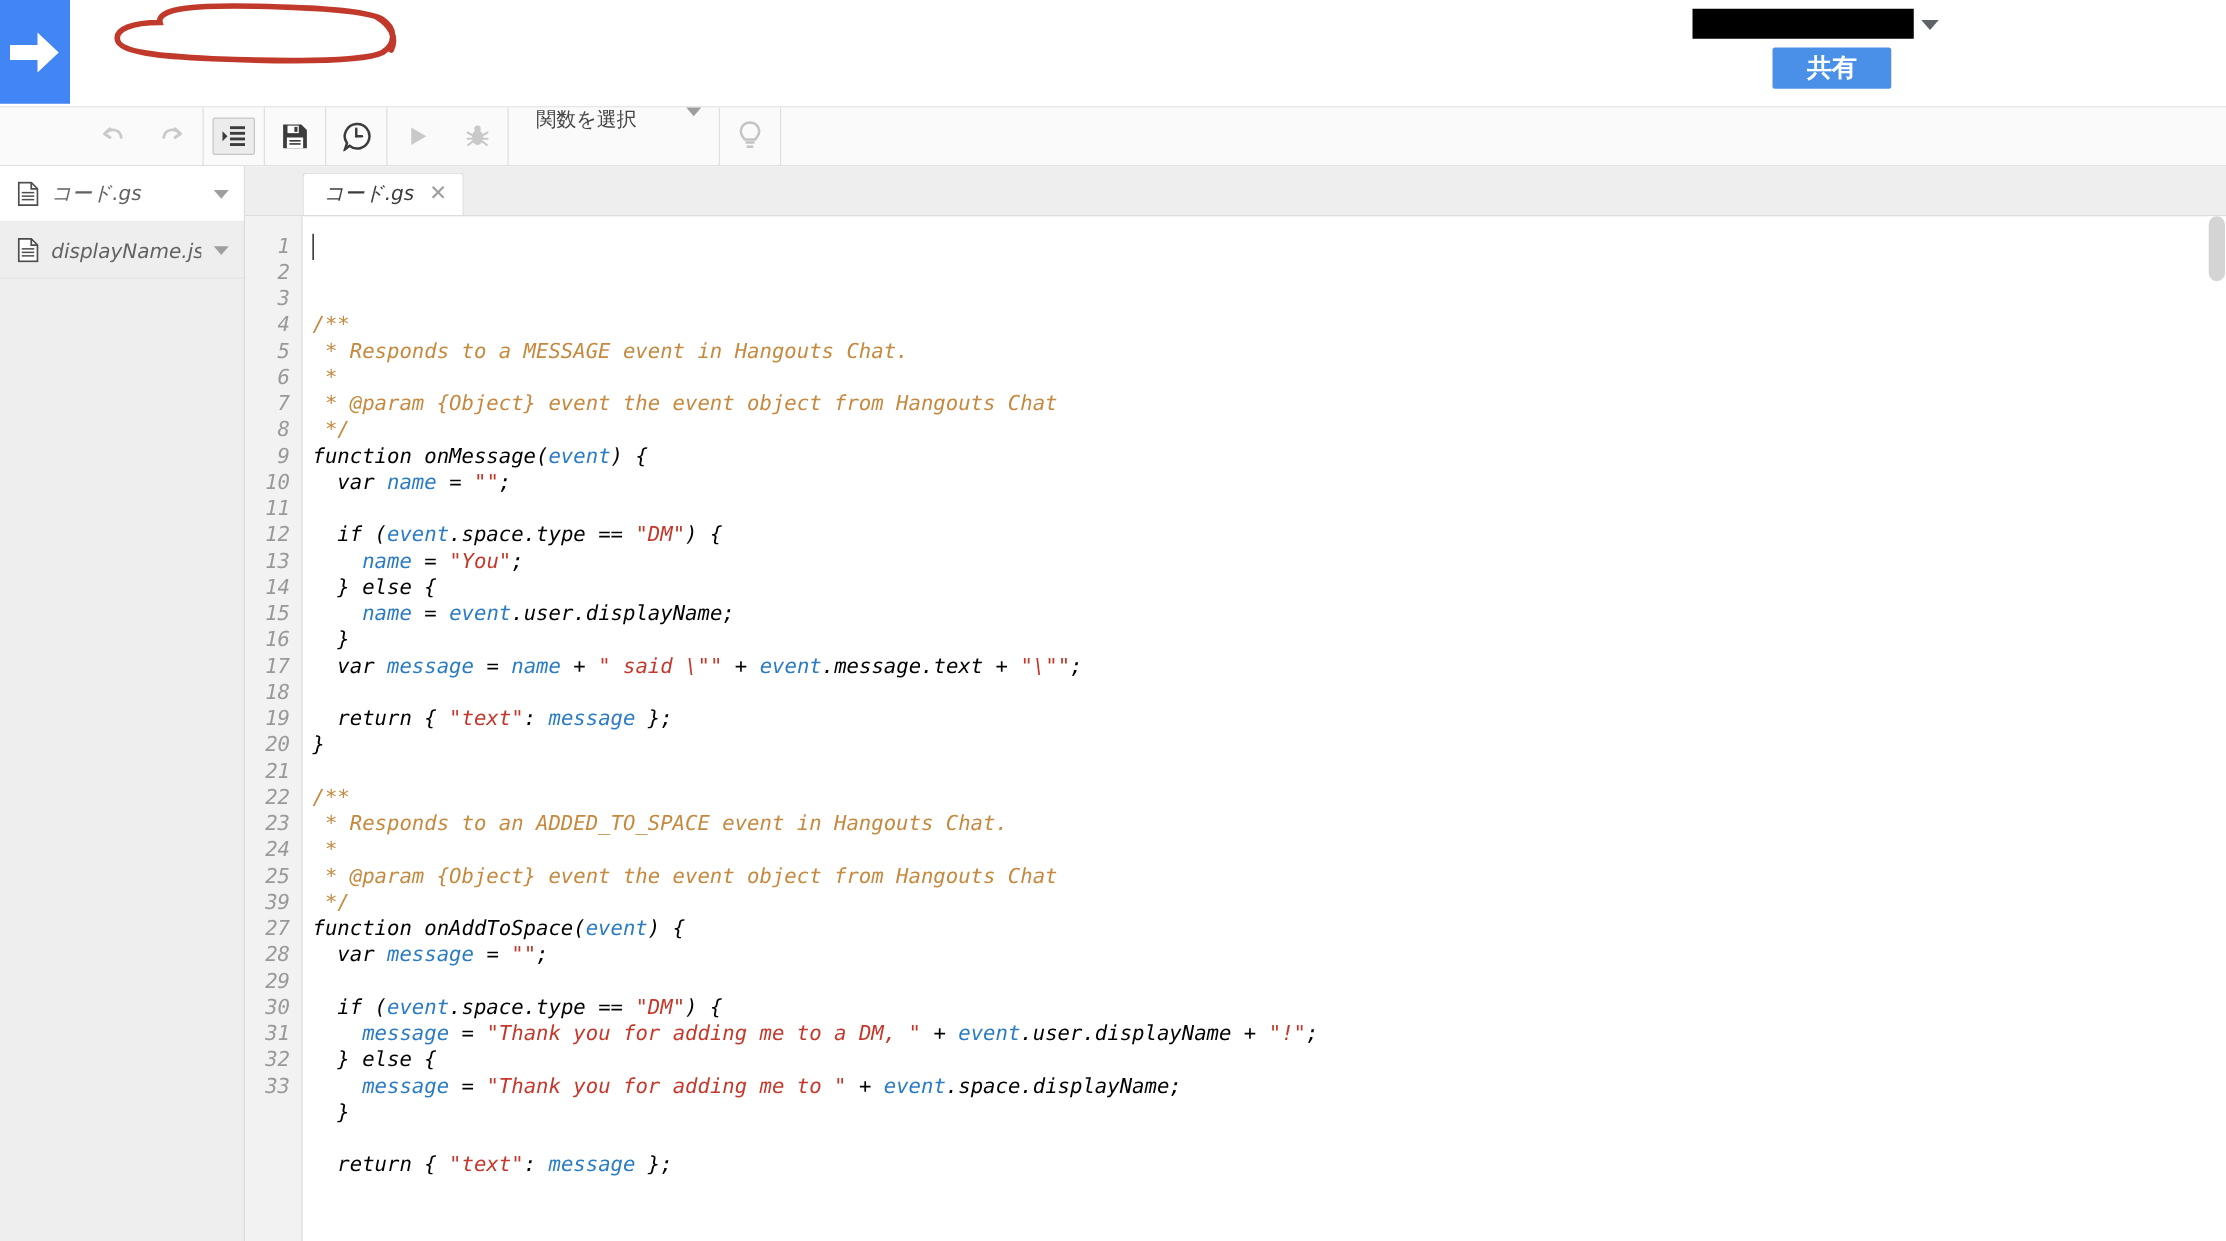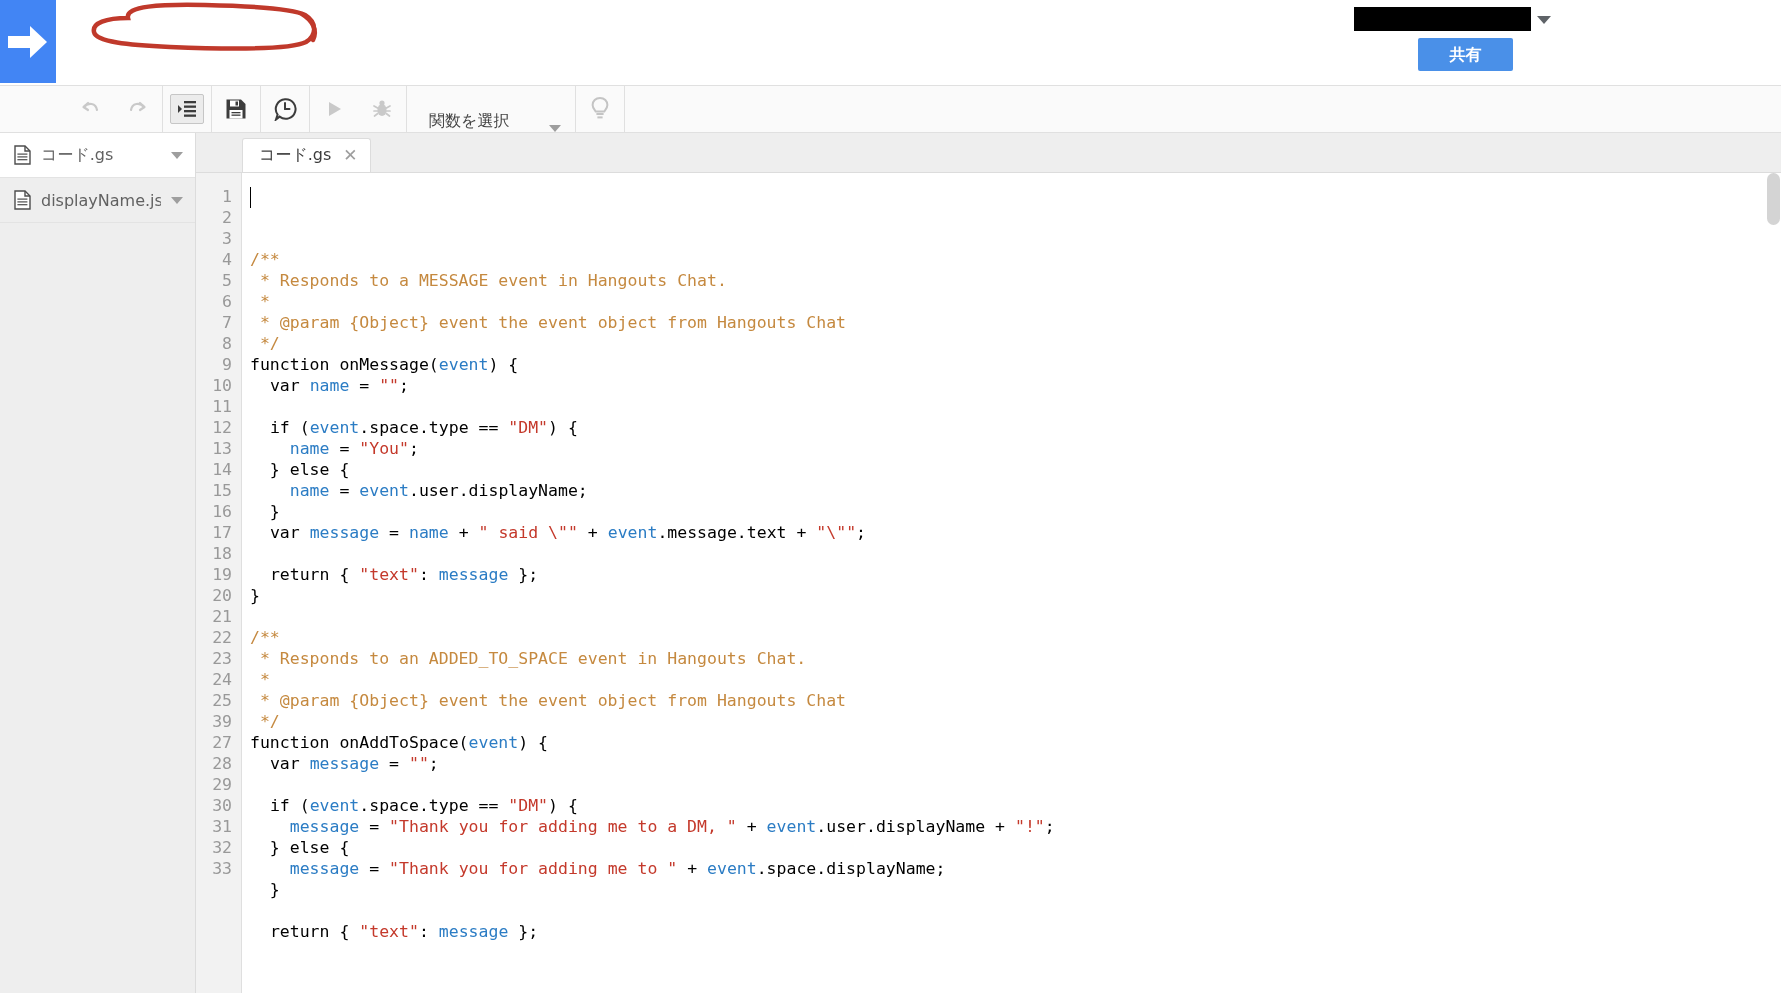--- a/index.html
+++ b/index.html
@@ -59,21 +59,21 @@
     border-top: 8px solid #5f6368;
   }
   .share-btn {
     position: absolute;
     left: 1418px; top: 38px;
     width: 95px; height: 33px;
     background: #4a90e8;
     border: none;
     border-radius: 2px;
     color: #ffffff;
-    font-size: 16px;
+    font-size: 20px;
     font-weight: bold;
     font-family: "DejaVu Sans", sans-serif;
     cursor: pointer;
     line-height: 33px;
     text-align: center;
     padding: 0;
   }
 
   
   .annotation {
@@ -107,40 +107,41 @@
   .tb-btn.active .tb-inner {
     border: 1px solid #c6c6c6;
     background: #ececec;
     border-radius: 2px;
     width: 34px; height: 30px;
     display: flex; align-items:center; justify-content:center;
   }
   .tb-inner { display:flex; align-items:center; justify-content:center; }
   .fn-select {
     height: 46px;
-    display: flex; align-items: flex-end;
+    display: flex; align-items: flex-start;
     padding: 0 14px 0 22px;
     font-size: 16px;
     color: #444;
     font-family: "DejaVu Sans", sans-serif;
     cursor: pointer;
     gap: 40px;
   }
   .fn-caret {
     width: 0; height: 0;
     border-left: 6px solid transparent;
     border-right: 6px solid transparent;
     border-top: 7px solid #9e9e9e;
   }
 
   
   .body-wrap {
     position: relative;
     height: 860px;
     display: flex;
+    font-style: italic;
   }
   .sidebar {
     width: 196px;
     background: #eeeeee;
     border-right: 1px solid #dcdcdc;
     flex: 0 0 196px;
   }
   .file-row {
     height: 45px;
     display: flex;

